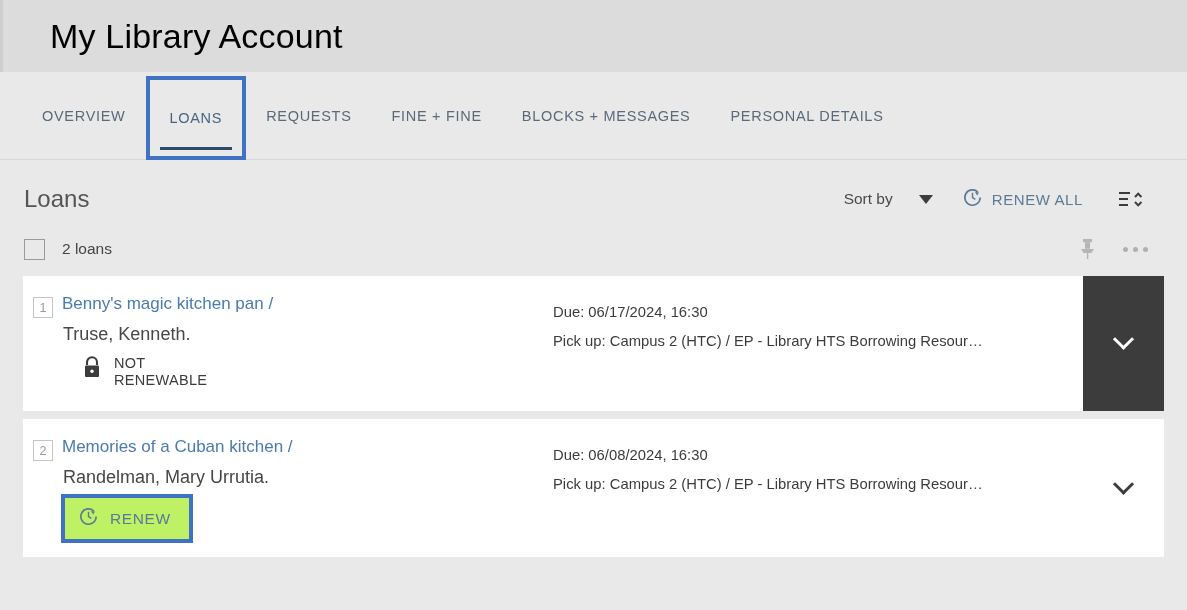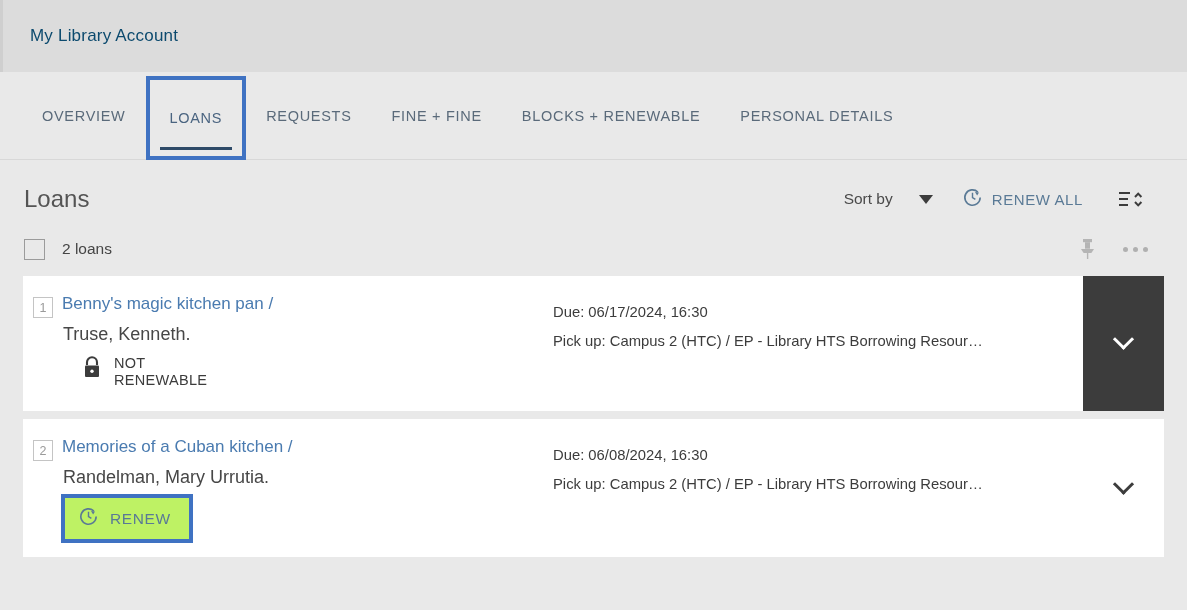--- a/index.html
+++ b/index.html
@@ -16,24 +16,25 @@
   
   .app-header {
     height: 72px;
     background: #dcdcdc;
     border-left: 3px solid #cfcfcf;
     display: flex;
     align-items: center;
     padding-left: 27px;
   }
   .app-title {
-    font-size: 17px;
+    font-size: 34px;
     font-weight: 400;
-    color: #0c4a6e;
+    color: #000000;
     letter-spacing: 0.2px;
+    margin-left: 20px;
   }
 
   
   .tabs-bar {
     height: 88px;
     background: #e9e9e9;
     border-bottom: 1px solid #d8d8d8;
     display: flex;
     align-items: stretch;
     padding-left: 22px;
@@ -271,21 +272,21 @@
     <span>LOANS</span>
     <span class="tab-underline"></span>
   </div>
   <div class="tab">
     <span>REQUESTS</span>
   </div>
   <div class="tab">
     <span>FINE + FINE</span>
   </div>
   <div class="tab">
-    <span>BLOCKS + RENEWABLE</span>
+    <span>BLOCKS + MESSAGES</span>
   </div>
   <div class="tab">
     <span>PERSONAL DETAILS</span>
   </div>
 </div>
 
 <div class="loans-head">
   <div class="loans-title">Loans</div>
 
   <div class="head-right">

